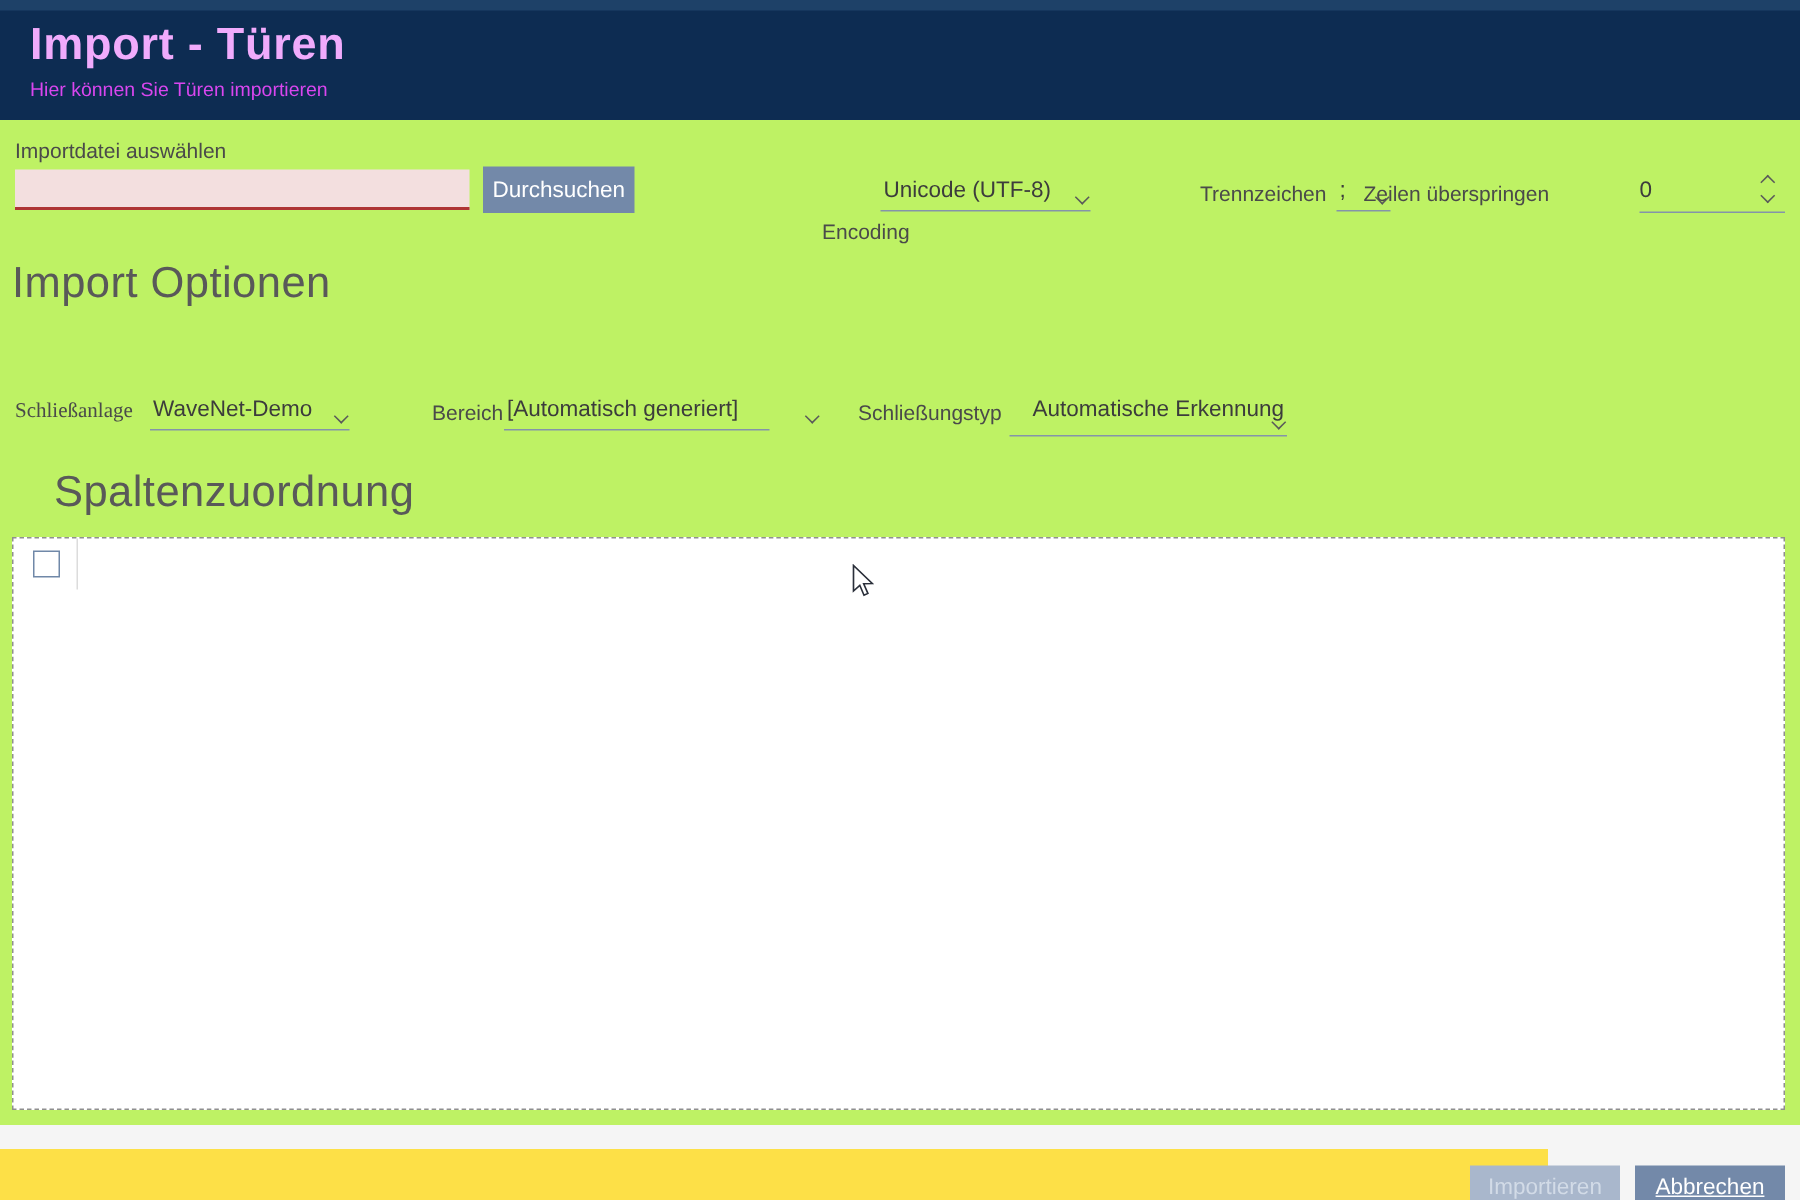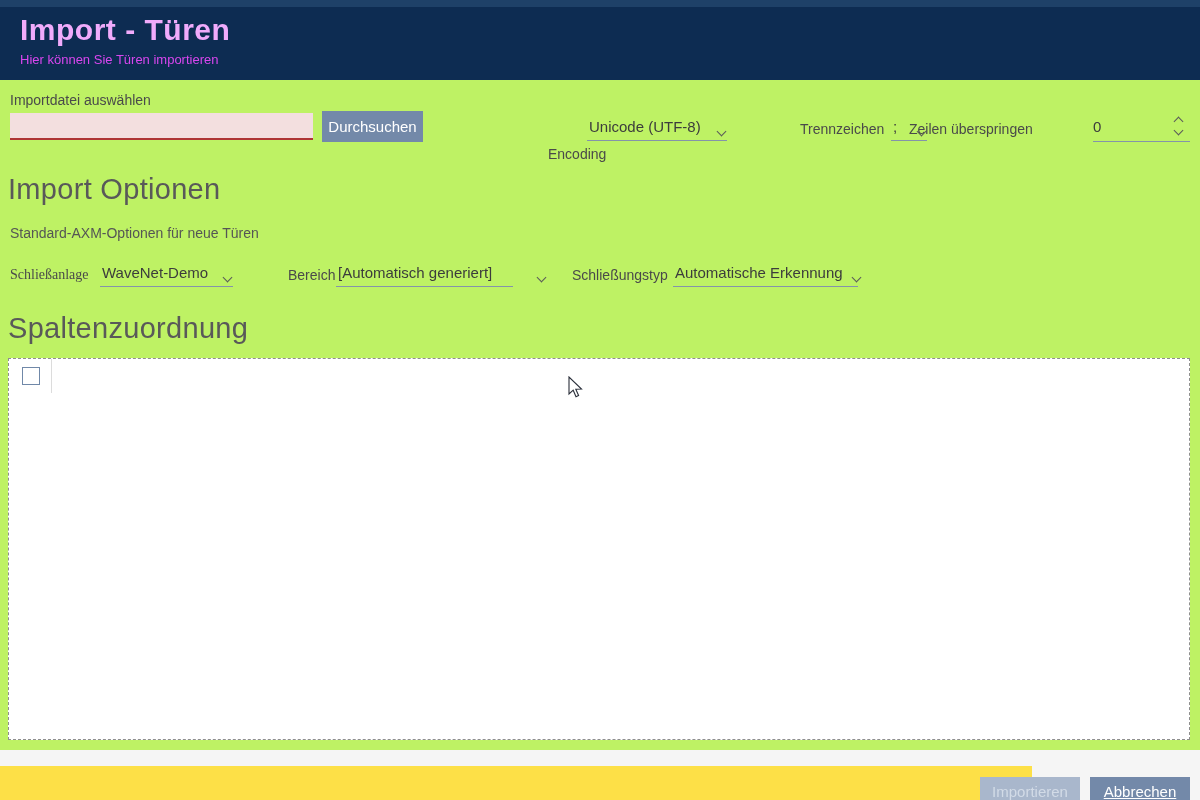--- a/index.html
+++ b/index.html
@@ -101,23 +101,23 @@
     font-size:29px; font-weight:300; color:#595959; letter-spacing:0.3px;text-align:center;
   }
   .h-import-options { top:93px; }
   .options-desc { position:absolute; left:10px; top:145px; font-size:14px; color:#555; }
 
   .lockingsystem-label { position:absolute; left:10px;  top:187px;font-family:Liberation Serif, serif; }
   .lockingsystem-dd    { left:100px; top:184px; width:133px; }
   .area-label          { position:absolute; left:288px; top:187px; }
   .area-dd             { left:336px; top:184px; width:177px;gap:36px; }
   .locktype-label      { position:absolute; left:572px; top:187px; }
-  .locktype-dd         { left:673px; top:184px; width:185px; }
-
-  .h-column-mapping { top:232px; }
+  .locktype-dd         { left:673px; top:184px; width:185px;flex-direction:column; }
+
+  .h-column-mapping { top:232px;margin-left:28px; }
 
   .mapping-box {
     position:absolute; left:8px; top:278px; width:1182px; height:382px;
     background:#ffffff; border:1px dashed #8f8f8f;
   }
   .select-all-checkbox {
     position:absolute; left:13px; top:8px; width:18px; height:18px;
     background:#ffffff; border:1px solid #7088a8; cursor:pointer;
   }
   .header-divider {
@@ -172,21 +172,20 @@
   <div class="field-label skiplines-label">Zeilen überspringen</div>
   <div class="skiplines-field">
     <input class="skiplines-input" type="text" value="0" style="">
     <div class="spinner">
       <span class="spin-chev spin-up"></span>
       <span class="spin-chev spin-down"></span>
     </div>
   </div>
 
   <div class="section-heading h-import-options">Import Optionen</div>
-  <div class="options-desc">Standard-AXM-Optionen für neue Türen</div>
 
   <div class="field-label lockingsystem-label">Schließanlage</div>
   <div class="dropdown lockingsystem-dd">
     <span>WaveNet-Demo</span>
     <span class="chev"></span>
   </div>
 
   <div class="field-label area-label">Bereich</div>
   <div class="dropdown area-dd">
     <span>[Automatisch generiert]</span>

